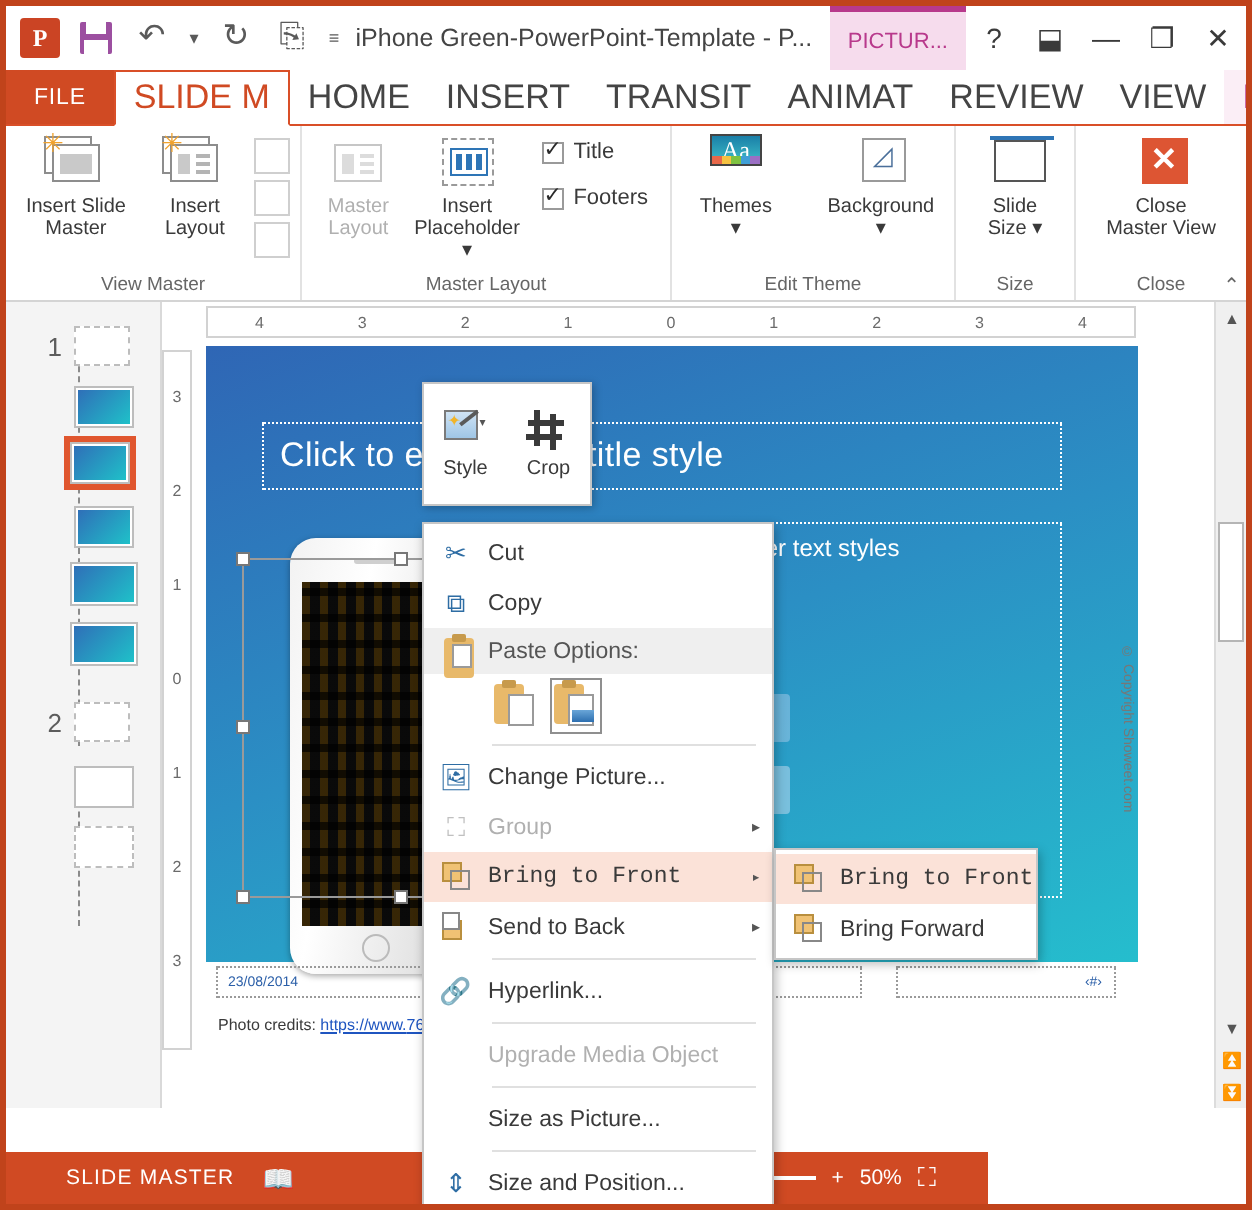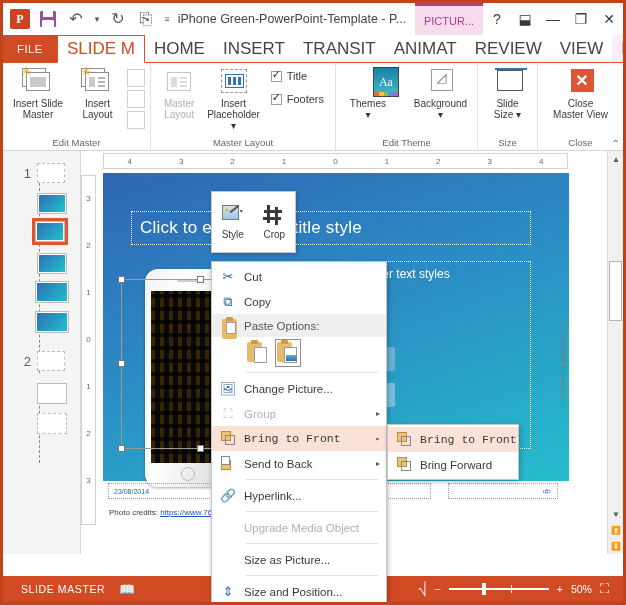--- a/index.html
+++ b/index.html
@@ -105,21 +105,21 @@
   .ic-slide.back { left:1px; top:2px; }
   .ic-fill { position:absolute; left:3px; top:4px; right:3px; bottom:3px; background:#c9c9c9;}
   .ic-lines { position:absolute; left:12px; top:4px; right:3px; bottom:3px;
     background:repeating-linear-gradient(#b4b4b4 0 2px,#fff 2px 4px); }
   .ic-lines2 { position:absolute; left:3px; top:4px; width:6px; bottom:3px; background:#c9c9c9;}
   .star { position:absolute; left:0px; top:-1px; color:#f0a22e; font-size:13px; line-height:13px;}
   .ic-ph { position:absolute; left:4px; top:3px; width:26px;height:24px; border:1.4px dashed #9a9a9a;}
   .ic-ph-in { position:absolute; left:8px; top:8px; width:19px;height:14px; border:1.2px solid #2e75b6; background:#fff;}
   .ic-ph-in:after{content:"";position:absolute;left:2px;top:2px;right:2px;bottom:2px;
     background:repeating-linear-gradient(90deg,#2e75b6 0 3px,#fff 3px 5px);}
-  .ic-theme { position:absolute; left:22px; top:1px; width:26px;height:30px; border:1.3px solid #444;
+  .ic-theme { position:absolute; left:4px; top:1px; width:26px;height:16px; border:1.3px solid #444;
     background:linear-gradient(#1a7fa8,#3fc0c8); color:#fff; font-size:12px;
     display:flex;align-items:center;justify-content:center; font-family:"Liberation Serif",serif;}
   .ic-theme-bar{position:absolute;left:0;bottom:0;width:100%;height:4px;
     background:linear-gradient(90deg,#e8684a 0 20%,#f5c242 20% 40%,#7fc241 40% 60%,#3f9fd6 60% 80%,#9b6fc4 80% 100%);}
   .ic-bg { position:absolute; left:8px; top:3px; width:22px;height:22px; border:1.2px solid #9a9a9a;}
   .ic-size { position:absolute; left:6px; top:4px; width:26px;height:21px; border:1.3px solid #555; background:#fff;}
   .ic-size:before{content:"";position:absolute;left:-3px;top:-3px;width:30px;height:2px;border-left:1px solid #2e75b6;border-right:1px solid #2e75b6;background:#2e75b6;}
   .ic-close { position:absolute; left:7px; top:3px; width:23px;height:23px; background:#dd5533;
     color:#fff; font-size:16px; font-weight:bold; display:flex;align-items:center;justify-content:center;}
   .mini-btn { width:18px;height:18px; border:1px solid #cfcfcf; position:relative; }
@@ -210,23 +210,23 @@
   
   .vscroll { position:absolute; right:0; top:0; width:16px; height:403px; background:#f0f0f0;
     border-left:1px solid #dcdcdc; }
   .vs-btn { width:16px;height:16px; display:flex;align-items:center;justify-content:center;
     font-size:8px;color:#555; }
   .vs-thumb { position:absolute; left:1px; top:110px; width:13px;height:60px;
     background:#fff; border:1px solid #b5b5b5; }
 
   
   .statusbar {
-    position:absolute; left:0; bottom:0; width:620px; height:26px;
+    position:absolute; left:0; bottom:0; width:491px; height:26px;
     background:#d04a23; color:#fff; display:flex; align-items:center;
-    font-size:10.5px; padding:0 8px;
+    font-size:10.5px; padding:0 20px;
   }
   .sb-left { display:flex; align-items:center; gap:14px; padding-left:10px; letter-spacing:.6px;}
   .sb-right { margin-left:auto; display:flex; align-items:center; gap:8px; padding-right:6px;}
   .zoom-track { position:relative; width:100px; height:2px; background:#fff; }
   .zoom-knob { position:absolute; left:33px; top:-5px; width:4px; height:12px; background:#fff;}
   .zoom-mid { position:absolute; left:62px; top:-3px; width:1px; height:8px; background:#fff;}
   .sb-ico { font-size:13px; }
 
   
   .minitb {
@@ -364,21 +364,21 @@
           </div>
           <span>Insert</span>
           <span>Layout</span>
         </div>
         <div class="mini-col">
           <div class="mini-btn"></div>
           <div class="mini-btn"></div>
           <div class="mini-btn"></div>
         </div>
       </div>
-      <div class="rgroup-title">Edit Master</div>
+      <div class="rgroup-title">View Master</div>
     </div>
 
     <div class="rgroup" style="width:185px">
       <div class="rgroup-body">
         <div class="bigbtn dis">
           <div class="bigicon">
             <div class="ic-slide" style="border-color:#c6c6c6">
                 <div class="ic-lines2" style="background:#dcdcdc"></div>
                 <div class="ic-lines" style="background:repeating-linear-gradient(#dcdcdc 0 2px,#fff 2px 4px)"></div>
               </div>

